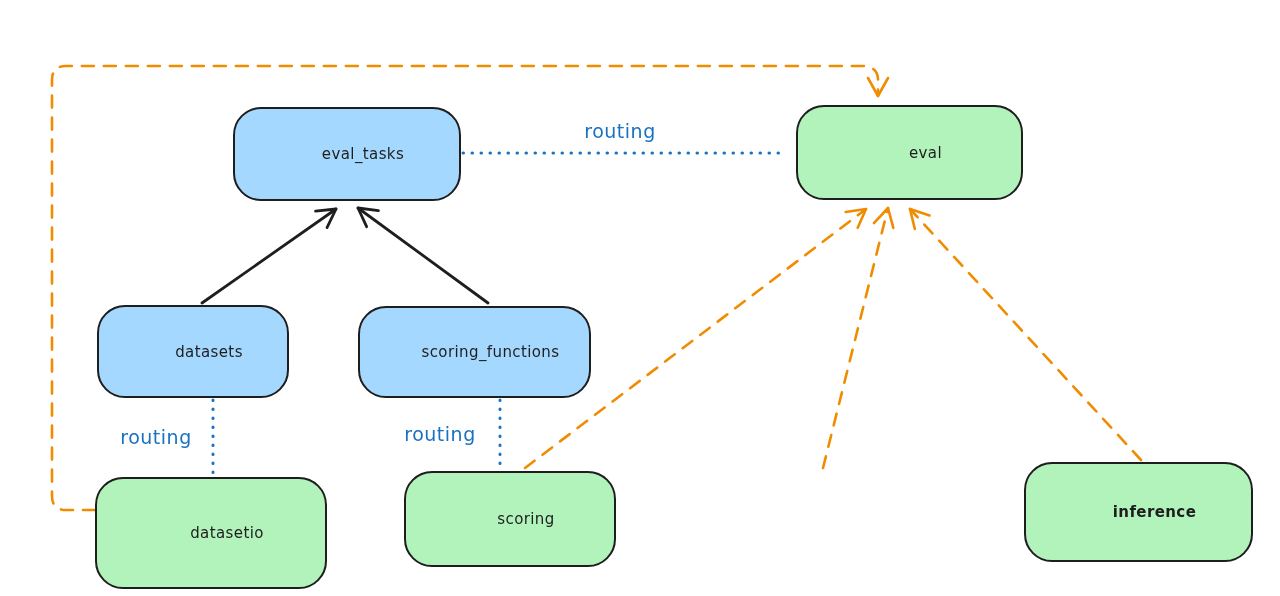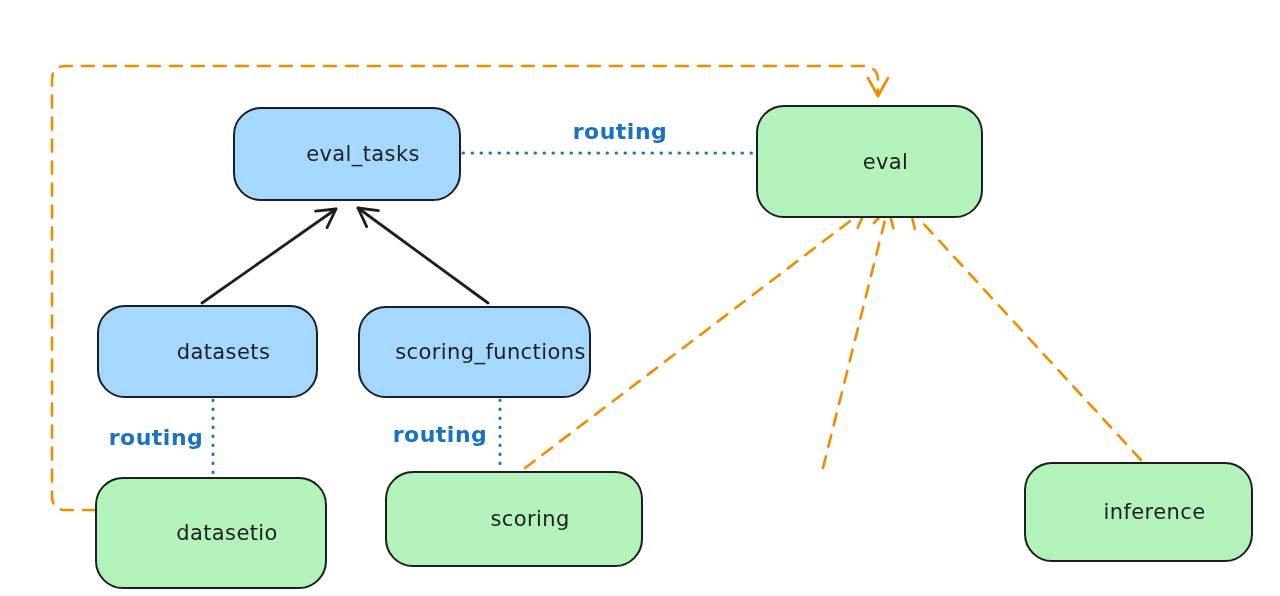--- a/index.html
+++ b/index.html
@@ -55,43 +55,43 @@
     stroke-linejoin: round;
   }
   .node {
     position: absolute;
     box-sizing: border-box;
     border: 2.6px solid var(--stroke, #1e1e1e);
     border-radius: 28px;
     display: flex;
     align-items: center;
     justify-content: center;
-    font-size: 21px;
+    font-size: 15px;
     color: var(--stroke, #1e1e1e);
     letter-spacing: 0.4px;
     padding-left: 32px;
   }
   .node.resource { background: var(--resource-fill, #a5d8ff); }
   .node.provider { background: var(--provider-fill, #b2f2bb); }
 
   .n-eval-tasks        { left: 233px; top: 107px; width: 228px; height: 94px; }
-  .n-eval              { left: 756px; top: 105px; width: 227px; height: 113px; align-items: center; }
-  .n-datasets          { left:  97px; top: 305px; width: 221px; height: 93px; }
+  .n-eval              { left: 796px; top: 105px; width: 227px; height: 95px; align-items: center; }
+  .n-datasets          { left:  97px; top: 305px; width: 192px; height: 93px; }
   .n-scoring-functions { left: 358px; top: 306px; width: 233px; height: 92px; }
   .n-datasetio         { left:  95px; top: 477px; width: 232px; height: 112px; }
-  .n-scoring           { left: 385px; top: 471px; width: 258px; height: 96px; }
+  .n-scoring           { left: 404px; top: 471px; width: 212px; height: 96px; }
   .n-agents            { left: 710px; top: 470px; width: 230px; height: 93px; }
-  .n-inference         { left: 1024px; top: 462px; width: 229px; height: 100px; }
+  .n-inference         { left: 1024px; top: 462px; width: 229px; height: 100px; font-weight: bold; }
 
   .edge-label {
     position: absolute;
     transform: translate(-50%, -50%);
     color: var(--routing-blue, #1971c2);
-    font-size: 22px;
-    font-weight: bold;
+    font-size: 19px;
+    font-weight: normal;
     letter-spacing: 0.5px;
     white-space: nowrap;
   }
   .l-routing-top  { left: 620px; top: 131px; }
   .l-routing-left { left: 156px; top: 437px; }
   .l-routing-mid  { left: 440px; top: 434px; }
 </style>
 </head>
 <body>
 

